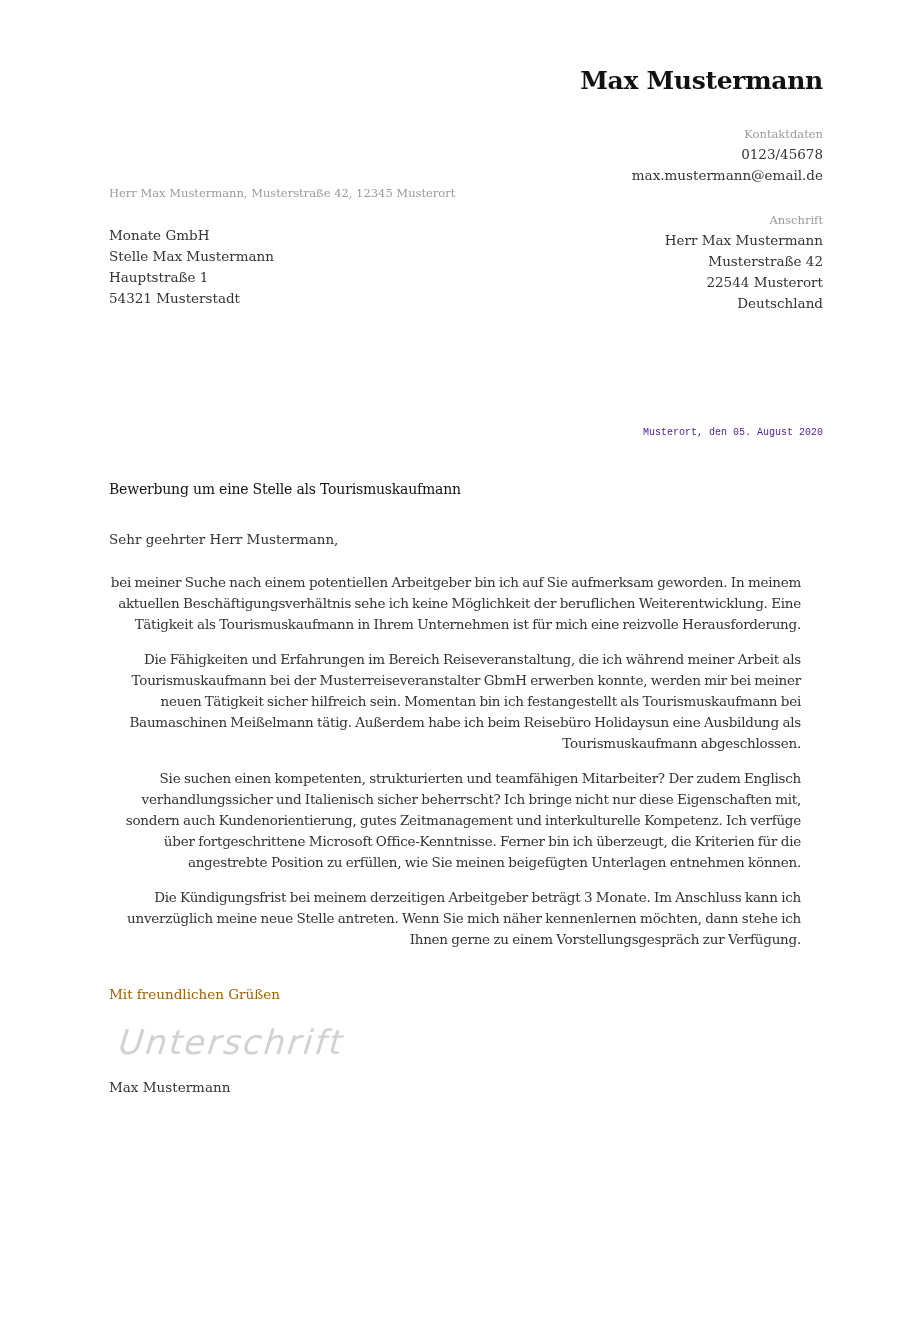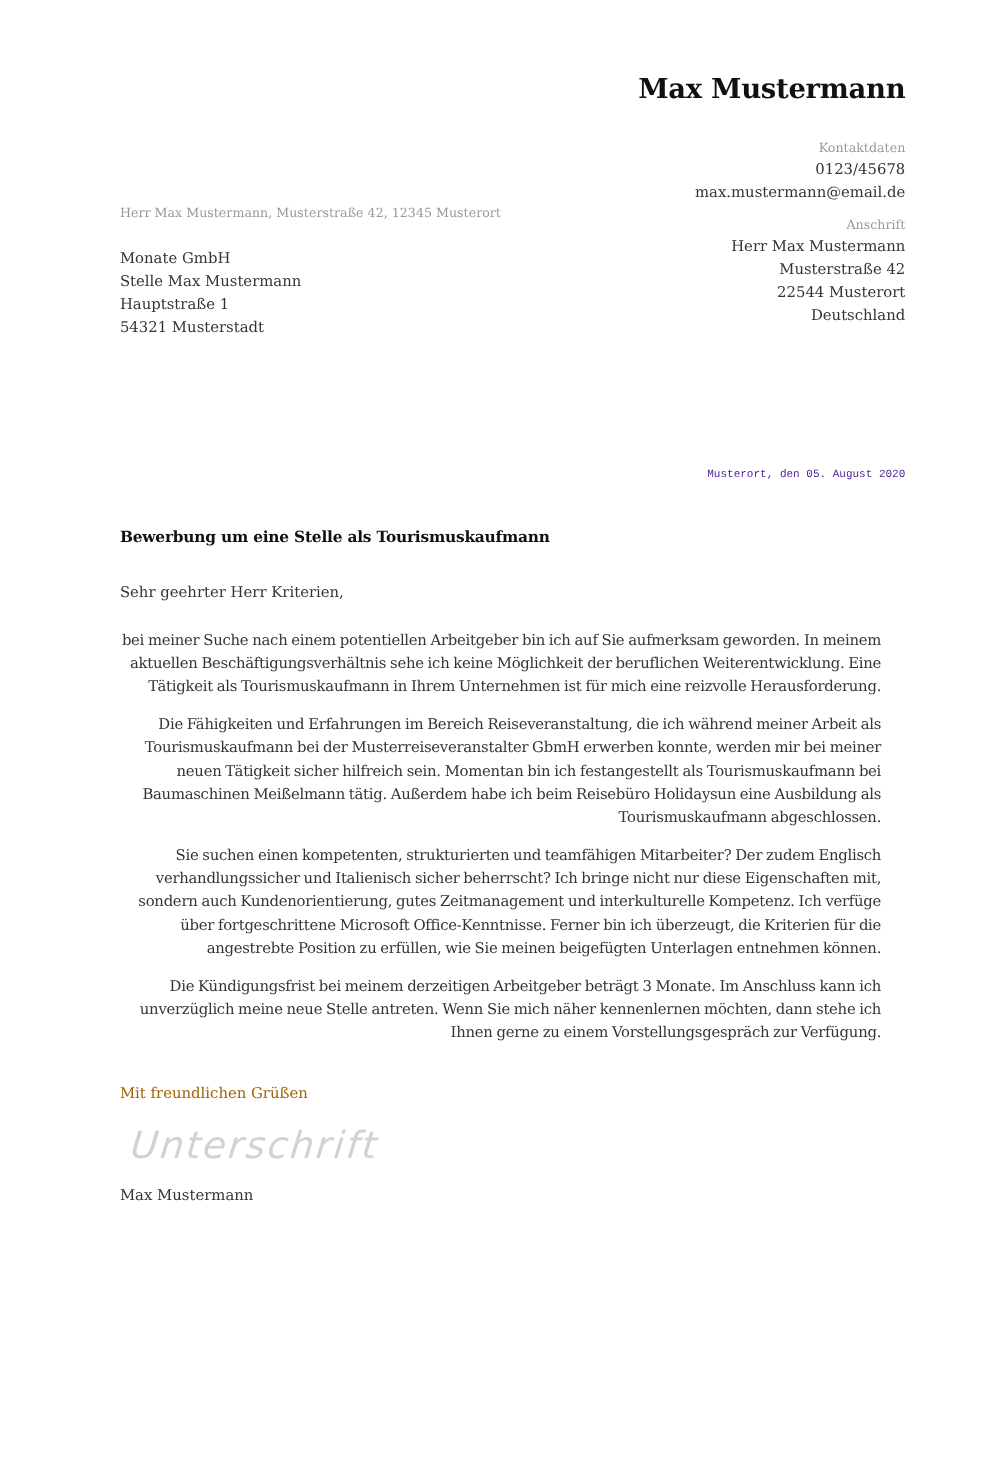--- a/index.html
+++ b/index.html
@@ -39,21 +39,21 @@
       line-height: 21px;
       color: #333333;
       white-space: nowrap;
     }
     .label-gray {
       color: #9a9a9a;
       font-size: 11.5px;
       line-height: 19px;
     }
     .contact { top: 125px; }
-    .address { top: 195px; }
+    .address { top: 211px; }
     .sender-line {
       position: absolute;
       left: 109px;
       top: 186px;
       font-size: 11.5px;
       color: #9a9a9a;
       white-space: nowrap;
     }
     .recipient {
       position: absolute;
@@ -71,21 +71,21 @@
       font-size: 10px;
       color: #4c1d95;
       white-space: nowrap;
       font-family: Liberation Mono, monospace;
     }
     .subject {
       position: absolute;
       left: 109px;
       top: 481px;
       font-size: 14px;
-      font-weight: bold;
+      font-weight: normal;
       color: #111111;
       white-space: nowrap;
       letter-spacing: -0.2px;
     }
     .salutation {
       position: absolute;
       left: 109px;
       top: 531px;
       font-size: 13.5px;
       color: #333333;
@@ -163,21 +163,21 @@
     <div>Monate GmbH</div>
     <div>Stelle Max Mustermann</div>
     <div>Hauptstraße 1</div>
     <div>54321 Musterstadt</div>
   </div>
 
   <div class="date">Musterort, den 05. August 2020</div>
 
   <div class="subject">Bewerbung um eine Stelle als Tourismuskaufmann</div>
 
-  <div class="salutation">Sehr geehrter Herr Kriterien,</div>
+  <div class="salutation">Sehr geehrter Herr Mustermann,</div>
 
   <div class="body-text">
     <p>bei meiner Suche nach einem potentiellen Arbeitgeber bin ich auf Sie aufmerksam geworden. In meinem aktuellen Beschäftigungsverhältnis sehe ich keine Möglichkeit der beruflichen Weiterentwicklung. Eine Tätigkeit als Tourismuskaufmann in Ihrem Unternehmen ist für mich eine reizvolle Herausforderung.</p>
     <p>Die Fähigkeiten und Erfahrungen im Bereich Reiseveranstaltung, die ich während meiner Arbeit als Tourismuskaufmann bei der Musterreiseveranstalter GbmH erwerben konnte, werden mir bei meiner neuen Tätigkeit sicher hilfreich sein. Momentan bin ich festangestellt als Tourismuskaufmann bei Baumaschinen Meißelmann tätig. Außerdem habe ich beim Reisebüro Holidaysun eine Ausbildung als Tourismuskaufmann abgeschlossen.</p>
     <p>Sie suchen einen kompetenten, strukturierten und teamfähigen Mitarbeiter? Der zudem Englisch verhandlungssicher und Italienisch sicher beherrscht? Ich bringe nicht nur diese Eigenschaften mit, sondern auch Kundenorientierung, gutes Zeitmanagement und interkulturelle Kompetenz. Ich verfüge über fortgeschrittene Microsoft Office-Kenntnisse. Ferner bin ich überzeugt, die Kriterien für die angestrebte Position zu erfüllen, wie Sie meinen beigefügten Unterlagen entnehmen können.</p>
     <p>Die Kündigungsfrist bei meinem derzeitigen Arbeitgeber beträgt 3 Monate. Im Anschluss kann ich unverzüglich meine neue Stelle antreten. Wenn Sie mich näher kennenlernen möchten, dann stehe ich Ihnen gerne zu einem Vorstellungsgespräch zur Verfügung.</p>
   </div>
 
   <div class="closing">Mit freundlichen Grüßen</div>
 

